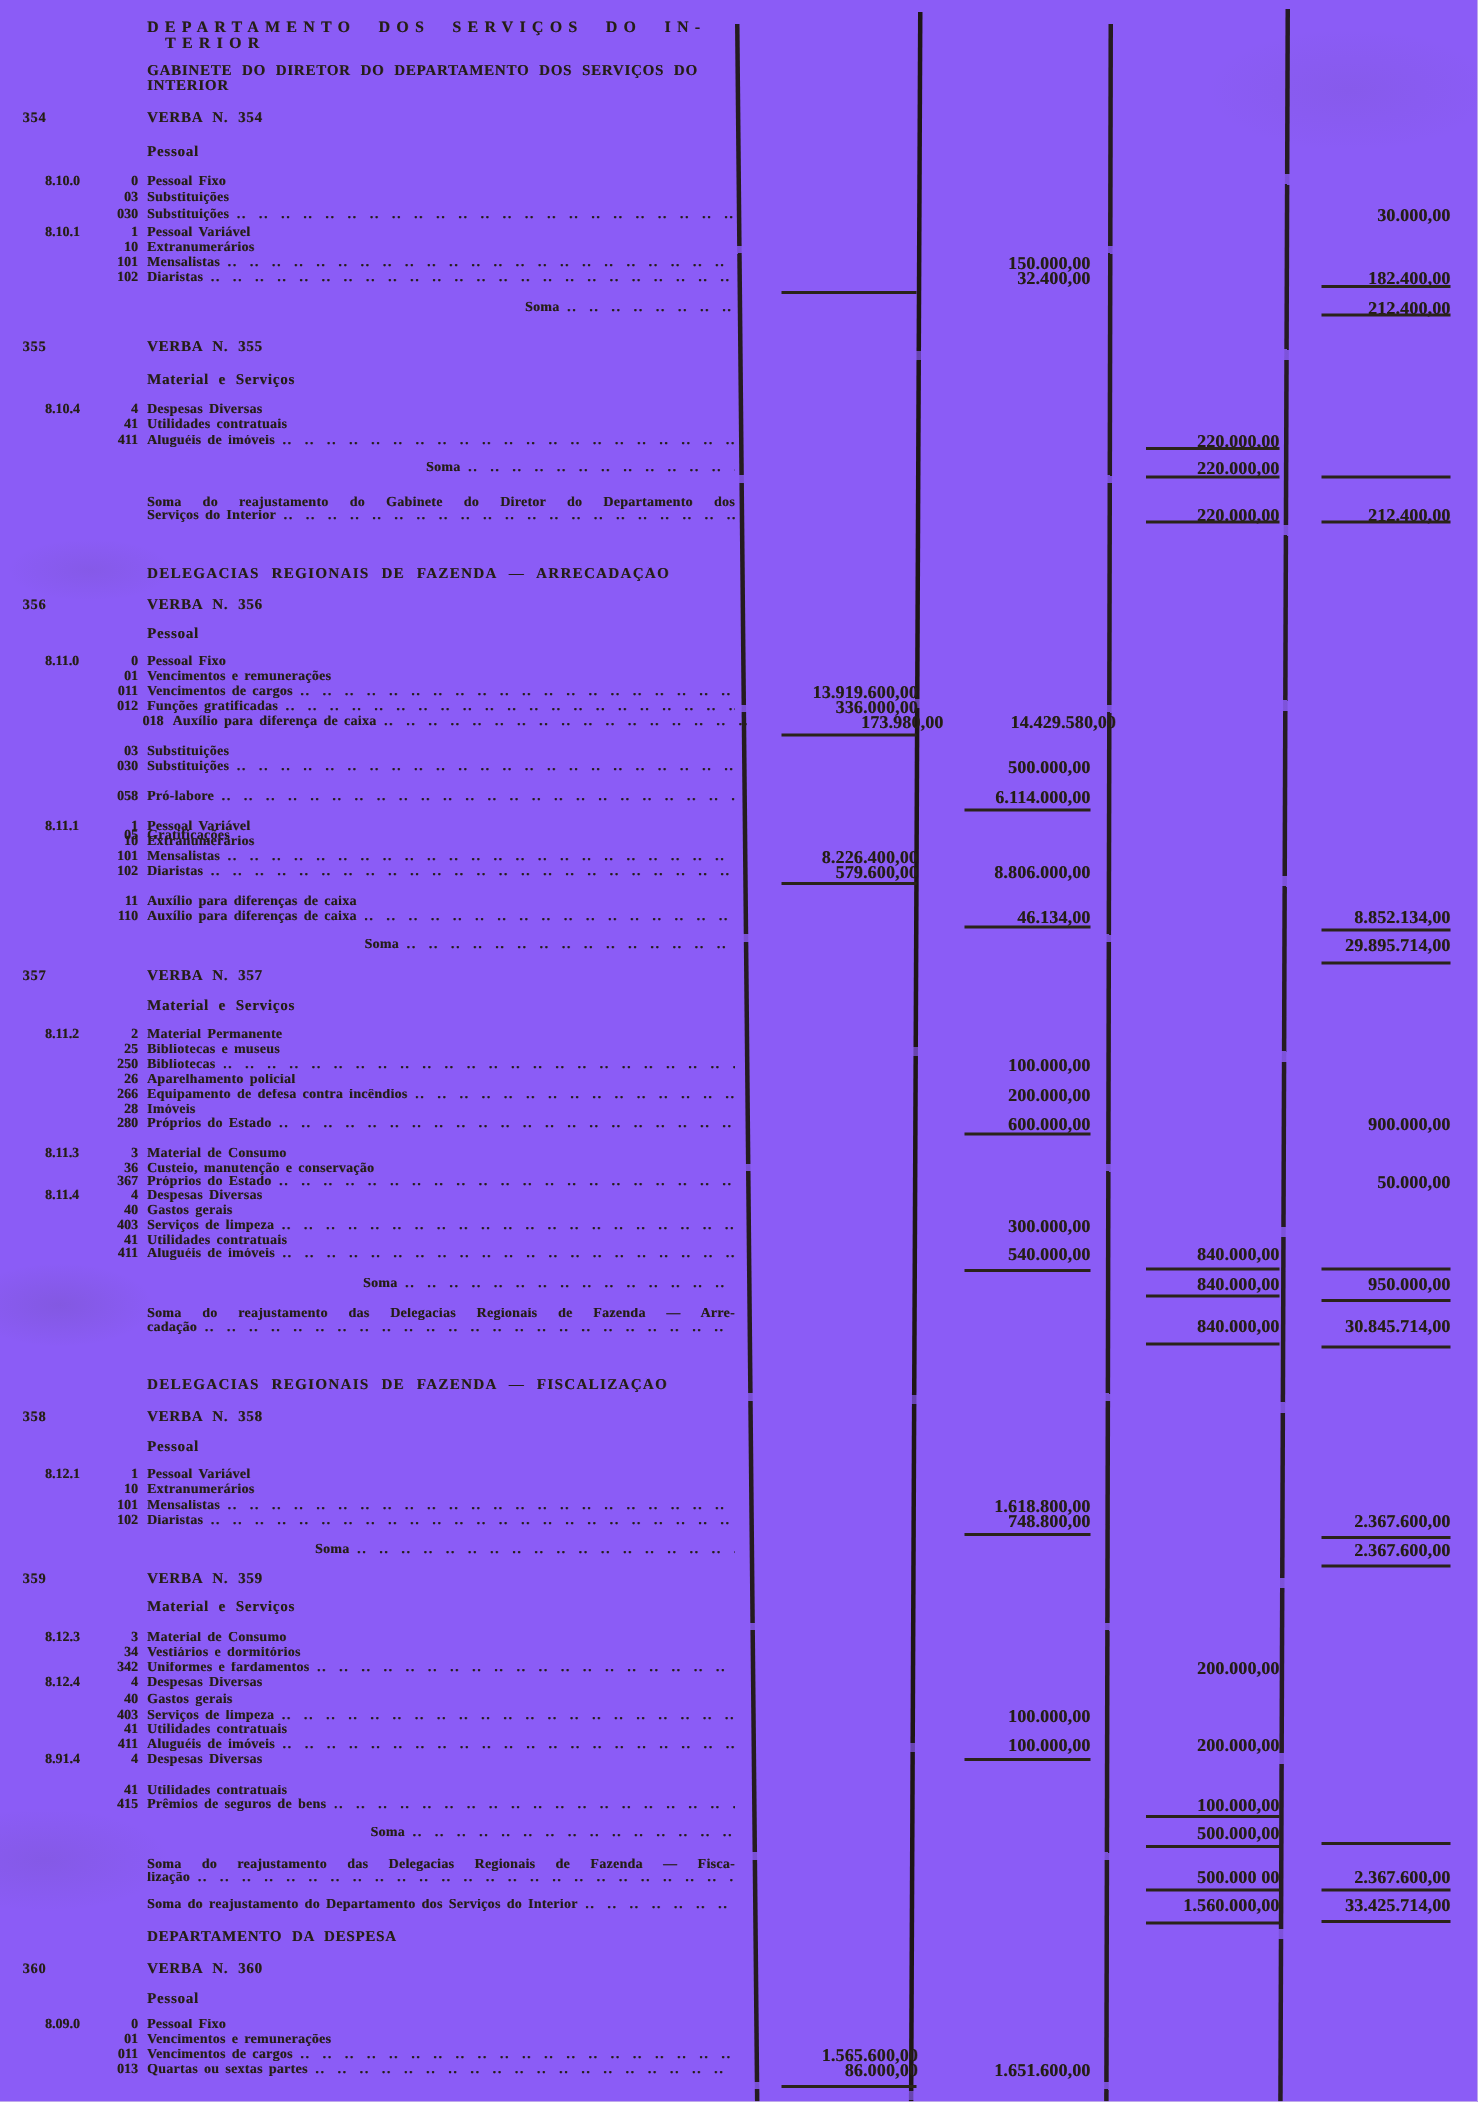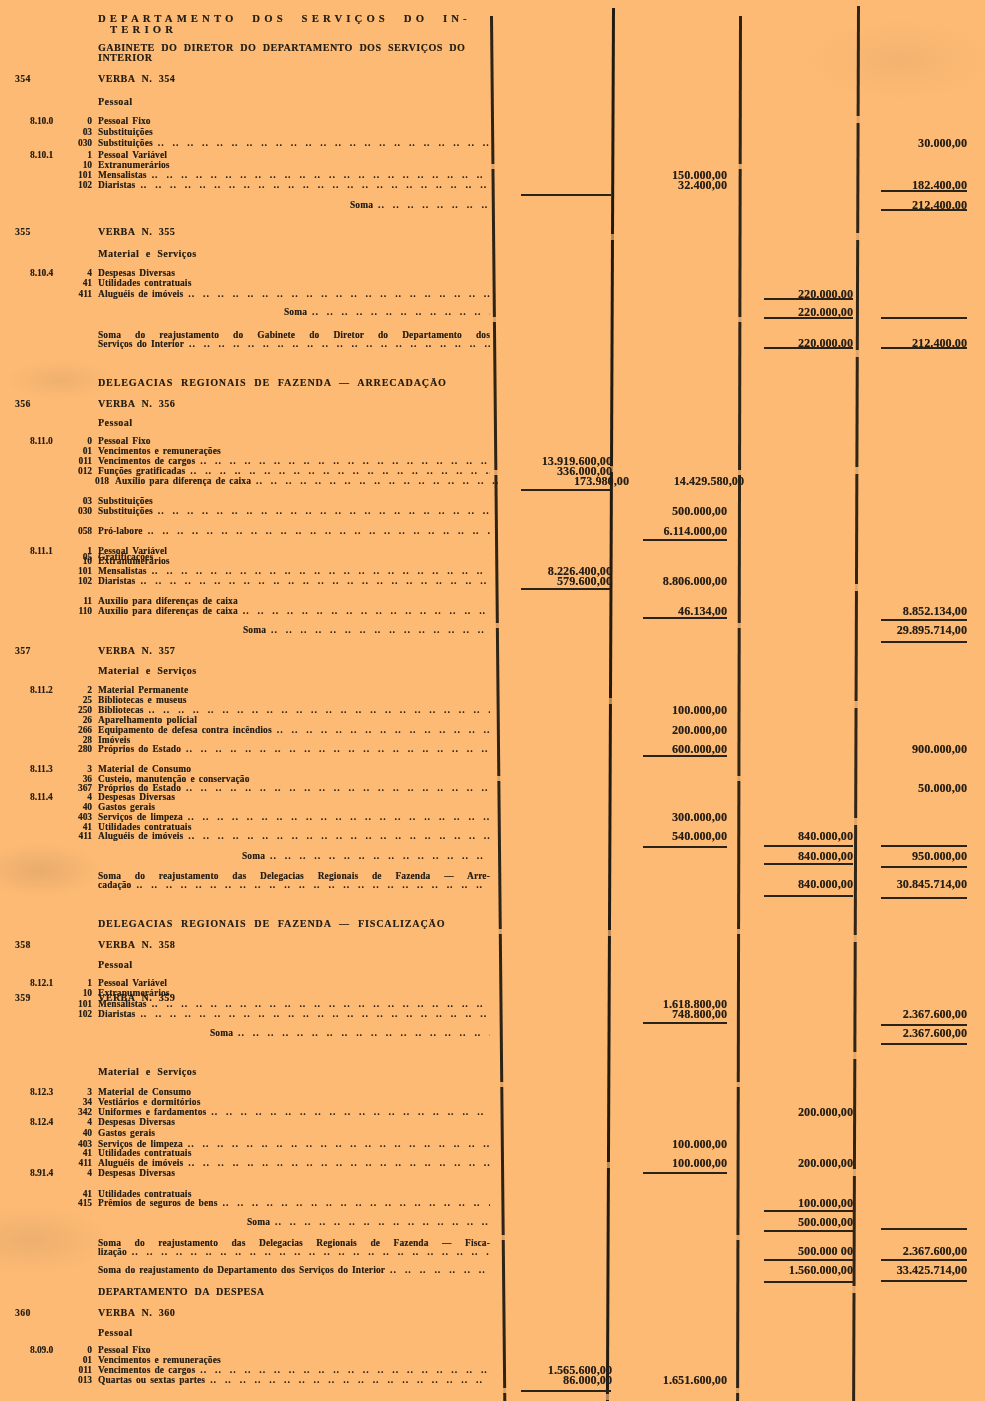--- a/index.html
+++ b/index.html
@@ -1,18 +1,18 @@
 <!DOCTYPE html>
 <html><head>
 <meta charset="utf-8">
 <style>
   html,body{margin:0;padding:0;background:#e8e6e1;}
   #paper{
     position:relative;width:985px;height:1401px;overflow:hidden;
-    background:#fdba74;
+    background:#8b5cf6;
     font-family:"Liberation Serif","DejaVu Serif",serif;
     font-weight:700;color:#241e15;
   }
   #paper::before{ 
     content:"";position:absolute;inset:0;pointer-events:none;
     background:
       radial-gradient(90px 40px at 40px 870px, rgba(60,55,45,.10), transparent 70%),
       radial-gradient(120px 50px at 30px 1240px, rgba(60,55,45,.08), transparent 70%),
       radial-gradient(80px 30px at 60px 380px, rgba(60,55,45,.07), transparent 70%),
       radial-gradient(140px 60px at 900px 60px, rgba(60,55,45,.05), transparent 70%);
@@ -507,21 +507,21 @@
         <span class="amt a2">748.800,00</span>
         <span class="amt a4">2.367.600,00</span>
       </div>
       <div class="row k-soma" style="top: 1029px;">
         <div class="desc" style="left: 210px; width: 280px;">
           <span class="label">Soma</span>
           <span class="lead">.. .. .. .. .. .. .. .. .. .. .. .. .. .. .. .. .. .. .. .. .. .. .. .. .. .. .. .. .. .. .. .. .. .. .. .. .. .. .. .. .. .. .. .. .. .. .. .. .. .. .. .. .. .. .. .. .. .. .. .. .. .. .. .. .. .. .. .. .. .. </span>
         </div>
         <span class="amt a4">2.367.600,00</span>
       </div>
-      <div class="row k-h" style="top: 993px;">
+      <div class="row k-h" style="top: 1048px;">
         <span class="m">359</span>
         <div class="desc">
           <span class="label">VERBA N. 359</span>
         </div>
       </div>
       <div class="row k-h" style="top: 1067px;">
         <div class="desc">
           <span class="label">Material e Serviços</span>
         </div>
       </div>

